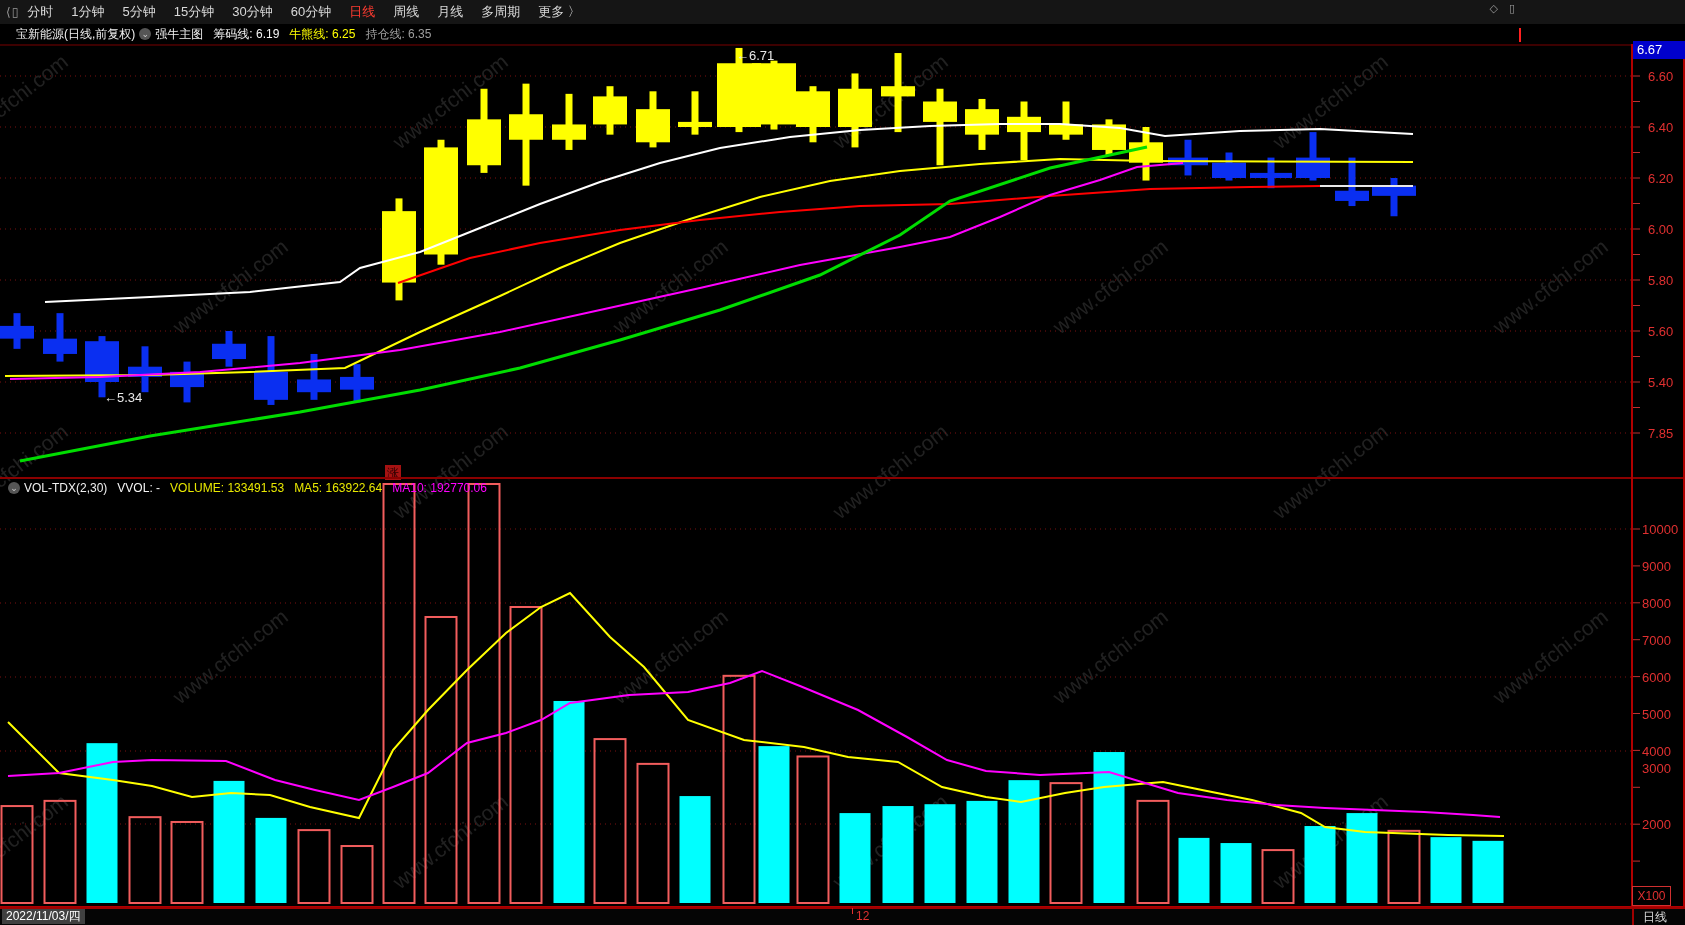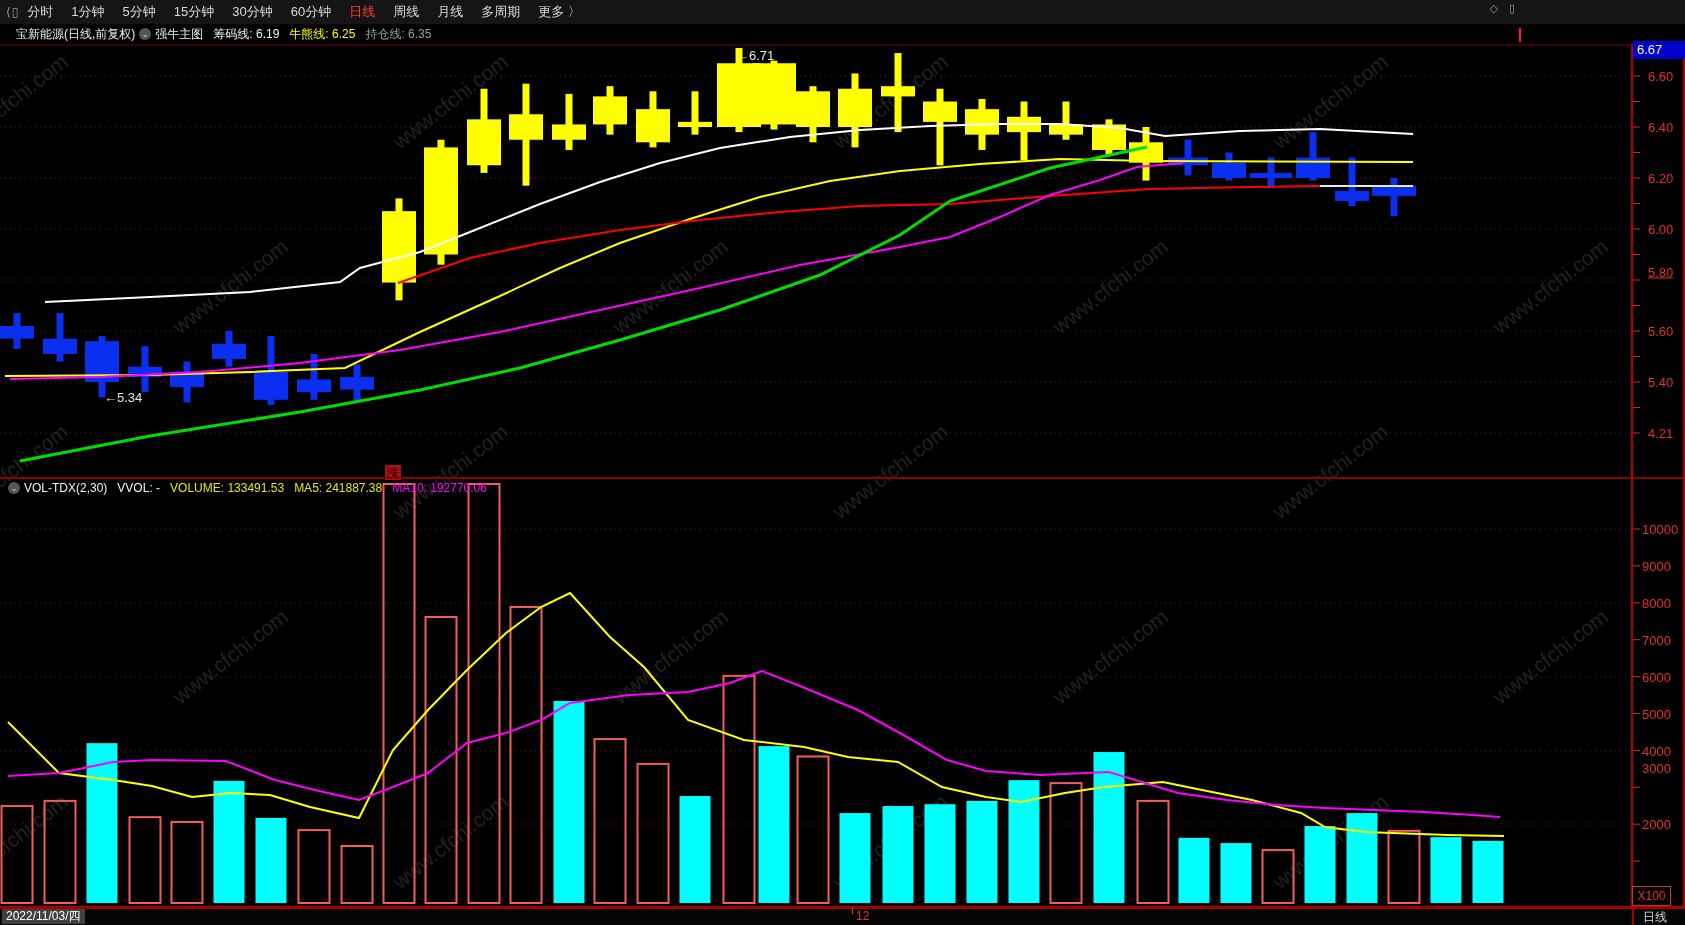--- a/index.html
+++ b/index.html
@@ -261,44 +261,44 @@
         <line x1="1684" y1="44" x2="1684" y2="907" stroke="#b00000" stroke-width="2"></line>
       </g>
     </svg>
 
   <div class="volhdr">
     <span class="circ">⌄</span>
     <span>VOL-TDX(2,30)</span>
     <span id="vol-fields" style="display:flex;">
         <span class="fld" style="color: rgb(245, 245, 245);">VVOL: -</span>
         <span class="fld" style="color: rgb(232, 232, 0);">VOLUME: 133491.53</span>
-        <span class="fld" style="color: rgb(232, 232, 0);">MA5: 241887.38</span>
+        <span class="fld" style="color: rgb(232, 232, 0);">MA5: 163922.64</span>
         <span class="fld" style="color: rgb(255, 0, 255);">MA10: 192770.06</span>
       </span>
   </div>
 
   <div class="price-highlight">6.67</div>
   <div id="price-labels"></div>
   <div id="vol-labels"></div>
   <div class="x100-box">X100</div>
 
   <div class="datebar"></div>
   <div class="datebox">2022/11/03/四</div>
   <div class="monthtick"></div>
   <div class="monthtxt">12</div>
   <div class="vsep"></div>
   <div class="period">日线</div>
 <div class="axis-label" style="left: 1648px; top: 76px;">6.60</div>
     <div class="axis-label" style="left: 1648px; top: 127px;">6.40</div>
     <div class="axis-label" style="left: 1648px; top: 178px;">6.20</div>
     <div class="axis-label" style="left: 1648px; top: 229px;">6.00</div>
-    <div class="axis-label" style="left: 1648px; top: 272px; text-decoration: underline;">5.80</div>
+    <div class="axis-label" style="left: 1648px; top: 280px;">5.80</div>
     <div class="axis-label" style="left: 1648px; top: 331px;">5.60</div>
     <div class="axis-label" style="left: 1648px; top: 382px;">5.40</div>
-    <div class="axis-label" style="left: 1648px; top: 433px;">4.21</div>
+    <div class="axis-label" style="left: 1648px; top: 433px;">7.85</div>
     <div class="axis-label" style="left: 1642px; top: 529px;">10000</div>
     <div class="axis-label" style="left: 1642px; top: 566px;">9000</div>
     <div class="axis-label" style="left: 1642px; top: 603px;">8000</div>
     <div class="axis-label" style="left: 1642px; top: 640px;">7000</div>
     <div class="axis-label" style="left: 1642px; top: 677px;">6000</div>
     <div class="axis-label" style="left: 1642px; top: 714px;">5000</div>
     <div class="axis-label" style="left: 1642px; top: 751px;">4000</div>
     <div class="axis-label" style="left: 1642px; top: 768px;">3000</div>
     <div class="axis-label" style="left: 1642px; top: 824px;">2000</div>
   </div>

